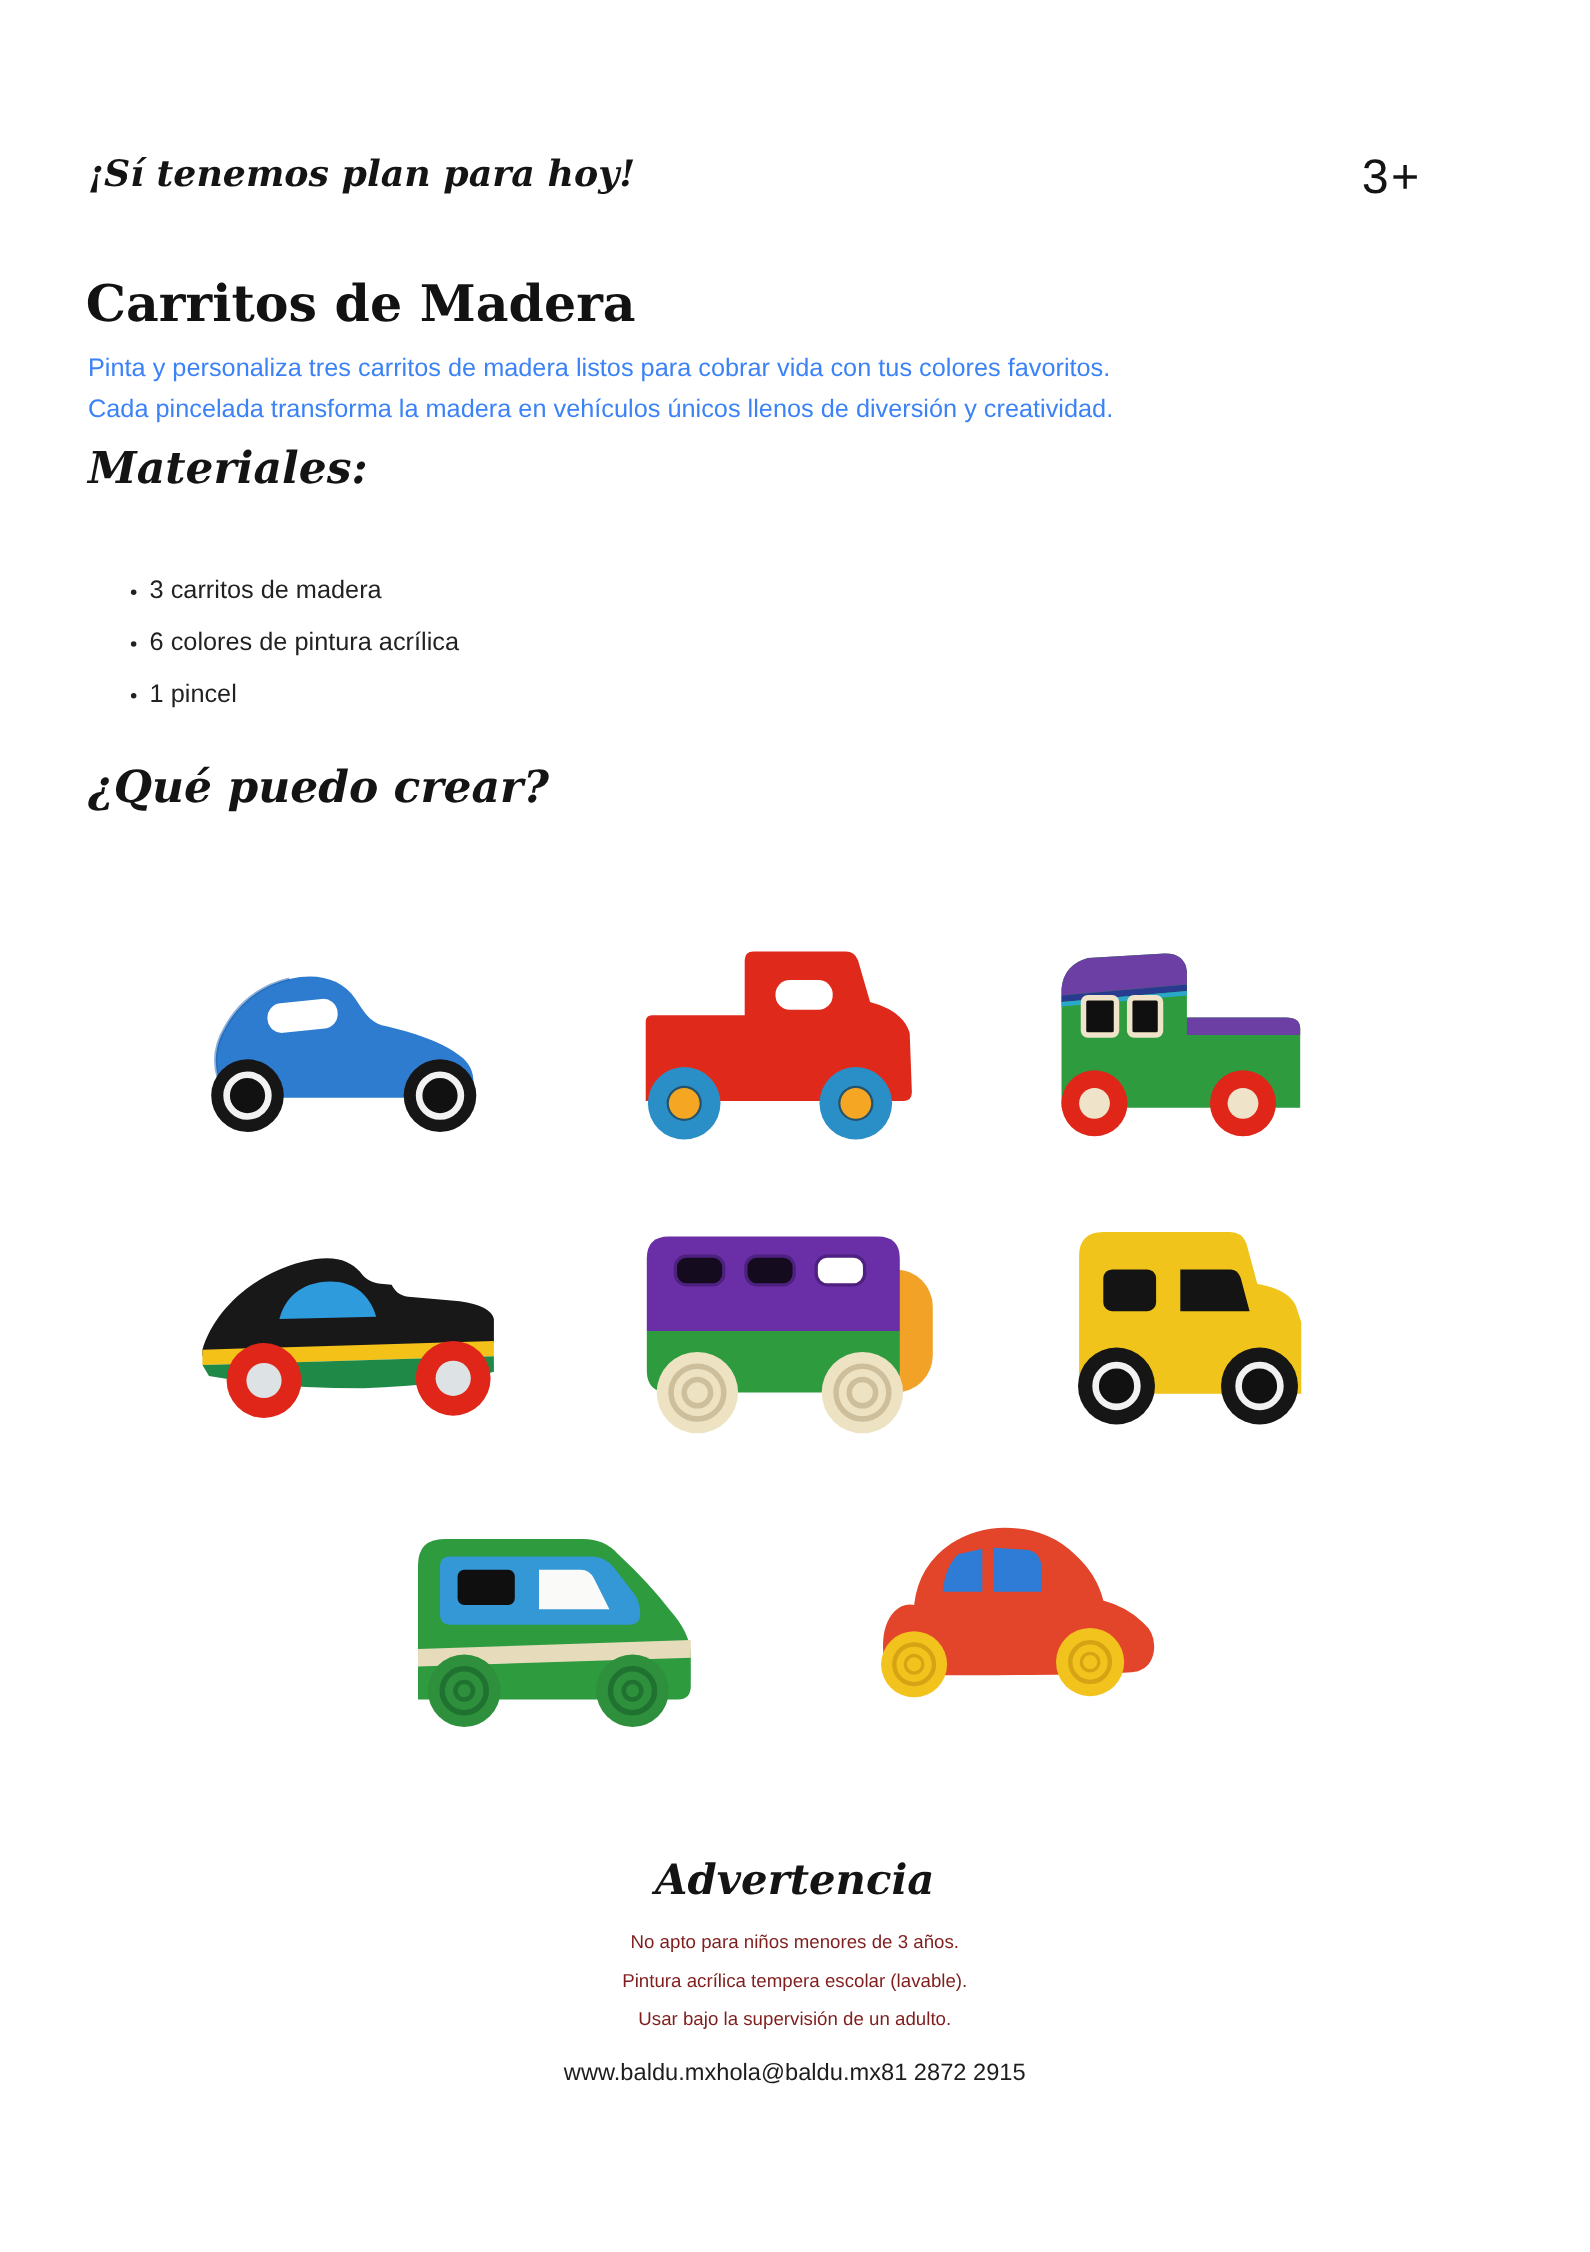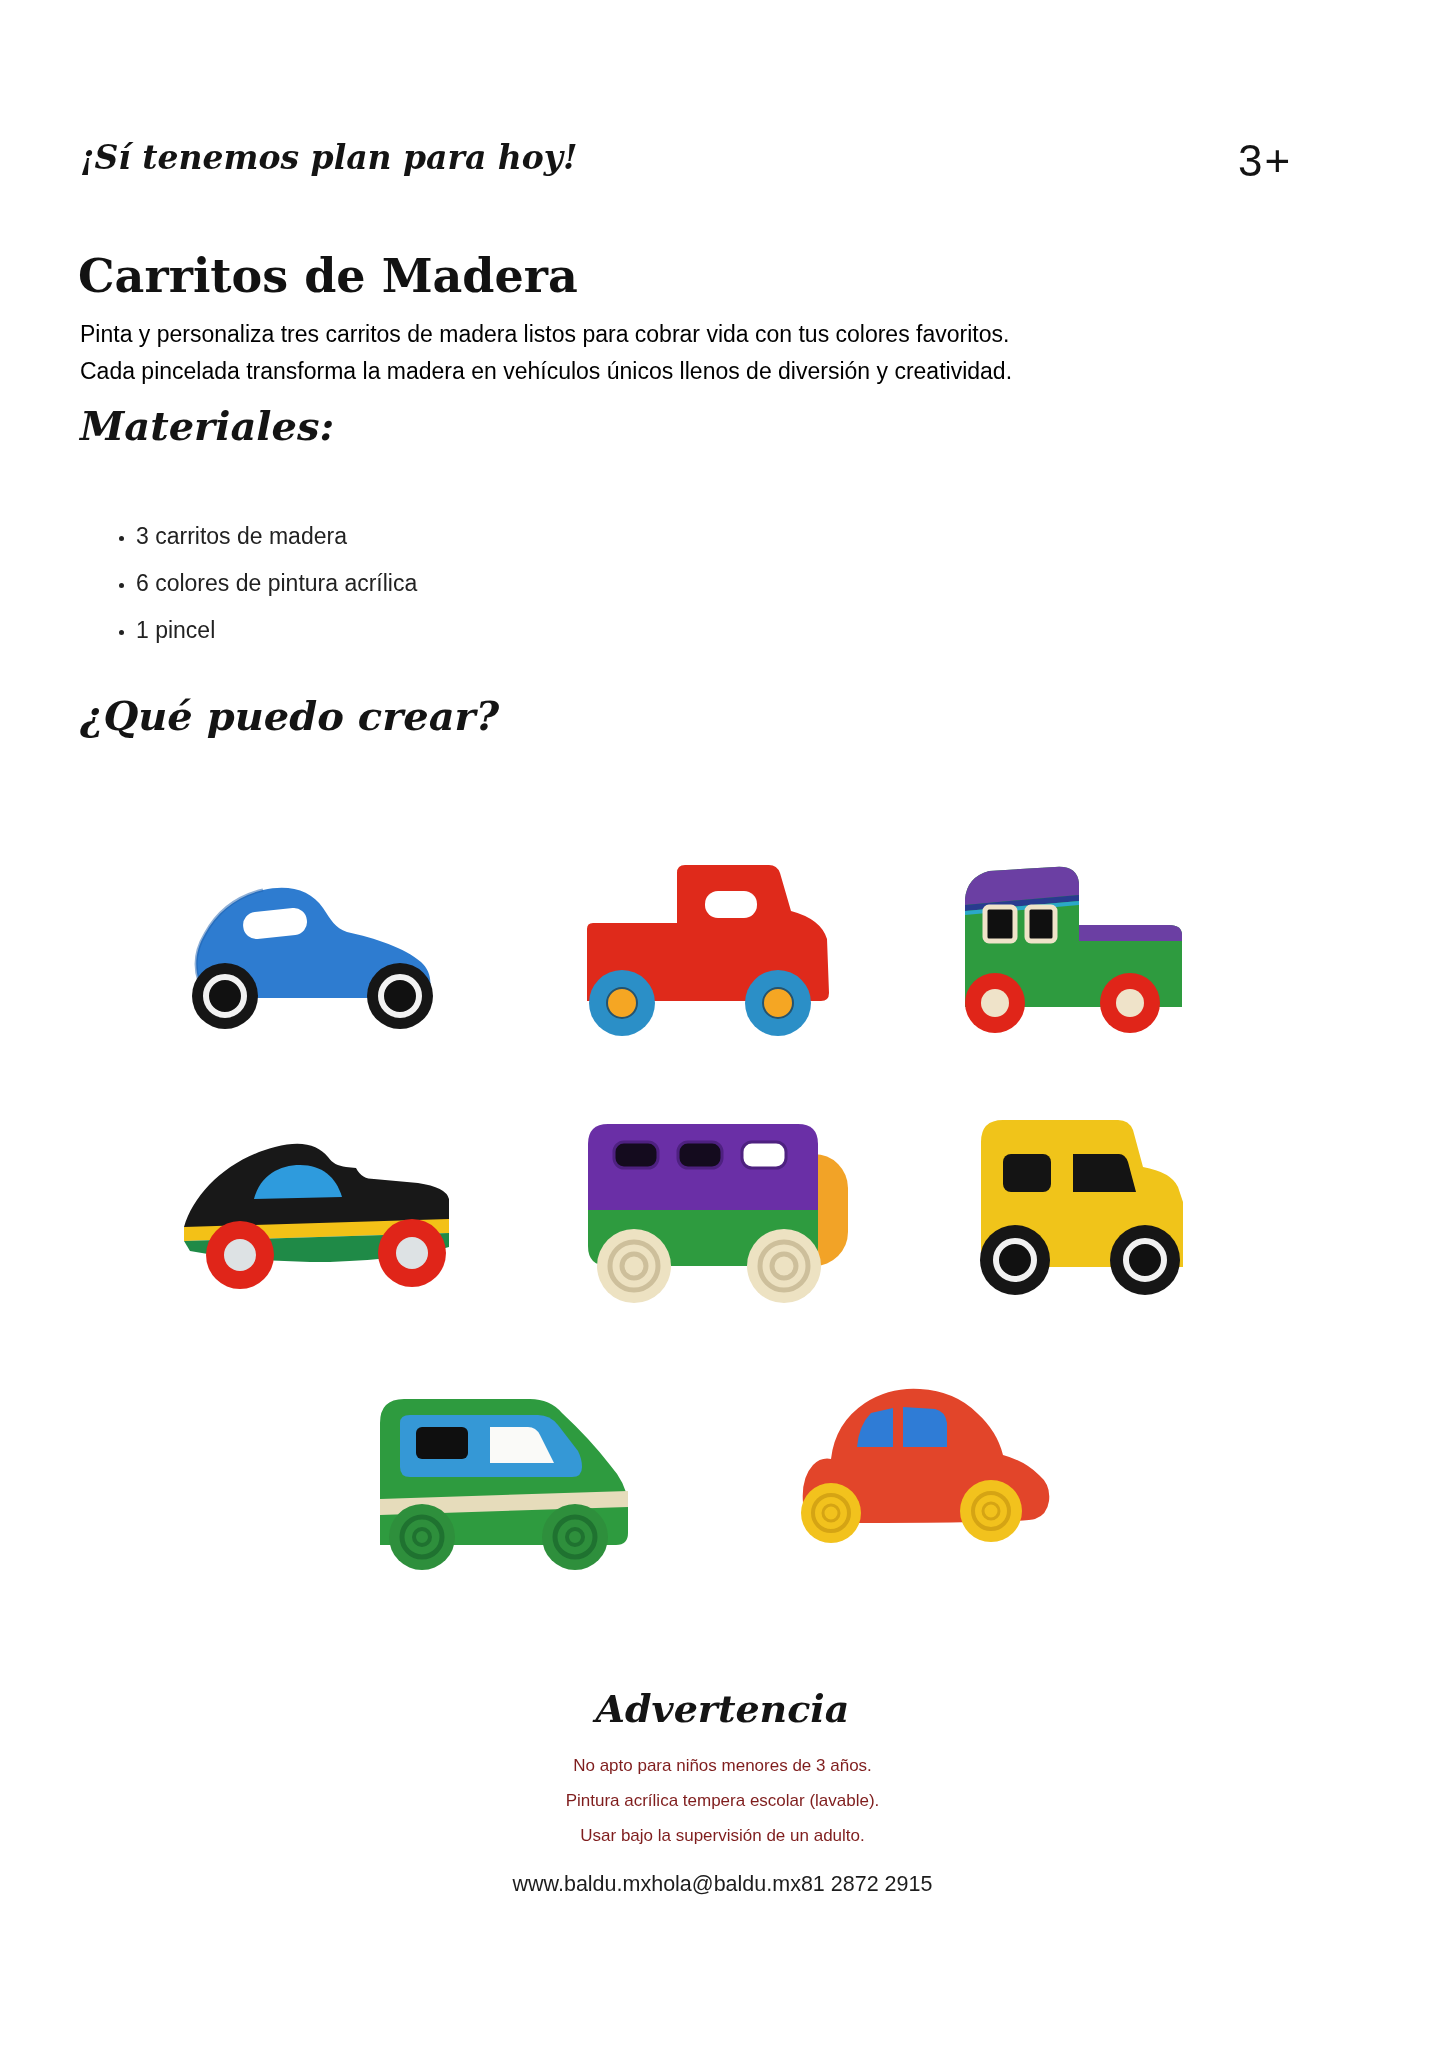--- a/index.html
+++ b/index.html
@@ -10,21 +10,21 @@
   .script {
     font-family:"DejaVu Serif", serif; font-style:italic; font-weight:600;
     color:#141414;
   }
   .tagline { position:absolute; left:80px; top:138px; font-size:33px; }
   .age-badge { position:absolute; left:1238px; top:136px; font-size:44px; font-weight:500; letter-spacing:2px; color:#141414; }
   .page-title {
     position:absolute; left:78px; top:218px; font-size:46px;
     font-family:"DejaVu Serif", serif; font-weight:700; letter-spacing:0px; color:#121212;
   }
-  .intro { position:absolute; left:80px; top:316px; font-size:23px; line-height:37px; color:#000000; }
+  .intro { position:absolute; left:80px; top:316px; font-size:23px; line-height:37px; color:#3b82f6; }
   .materials-heading { position:absolute; left:80px; top:402px; font-size:40px; }
   .materials-list { position:absolute; left:88px; top:524px; margin:0; padding-left:30px; font-size:23px; color:#222; }
   .materials-list li { margin-bottom:22px; line-height:25px;margin-left:18px; }
   .materials-list li::marker { font-size:17px; }
   .create-heading { position:absolute; left:80px; top:692px; font-size:40px; }
   .car { position:absolute; }
   .car svg { display:block; width:100%; height:100%; }
   .warning-heading { position:absolute; left:0; right:0; top:1686px; text-align:center; font-size:38px; }
   .warning-lines { position:absolute; left:0; right:0; top:1748px; text-align:center; font-size:17px; line-height:35px; color:#7f1d1d; }
   .footer-row {

